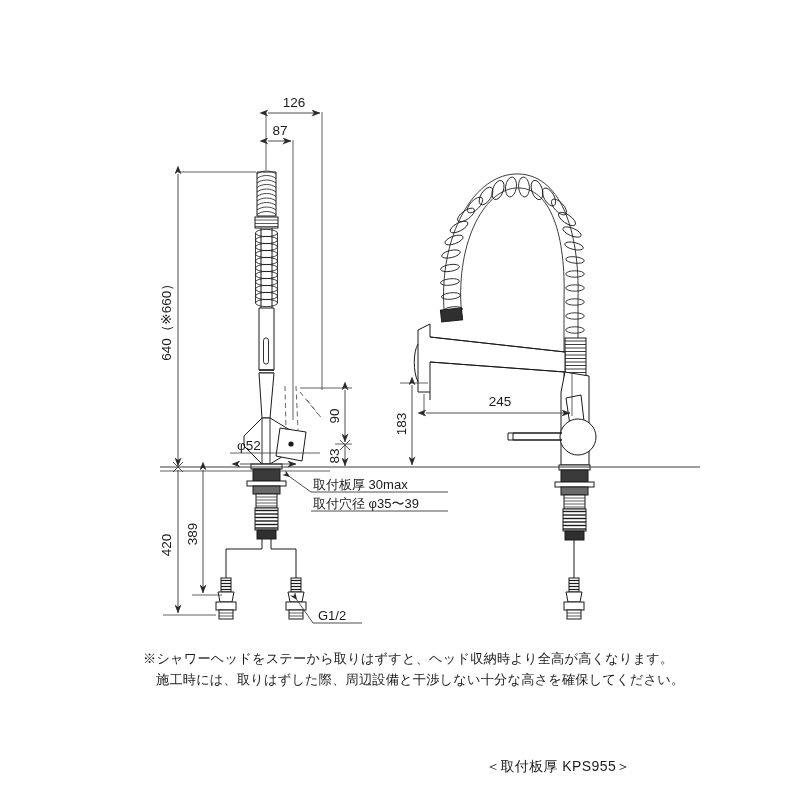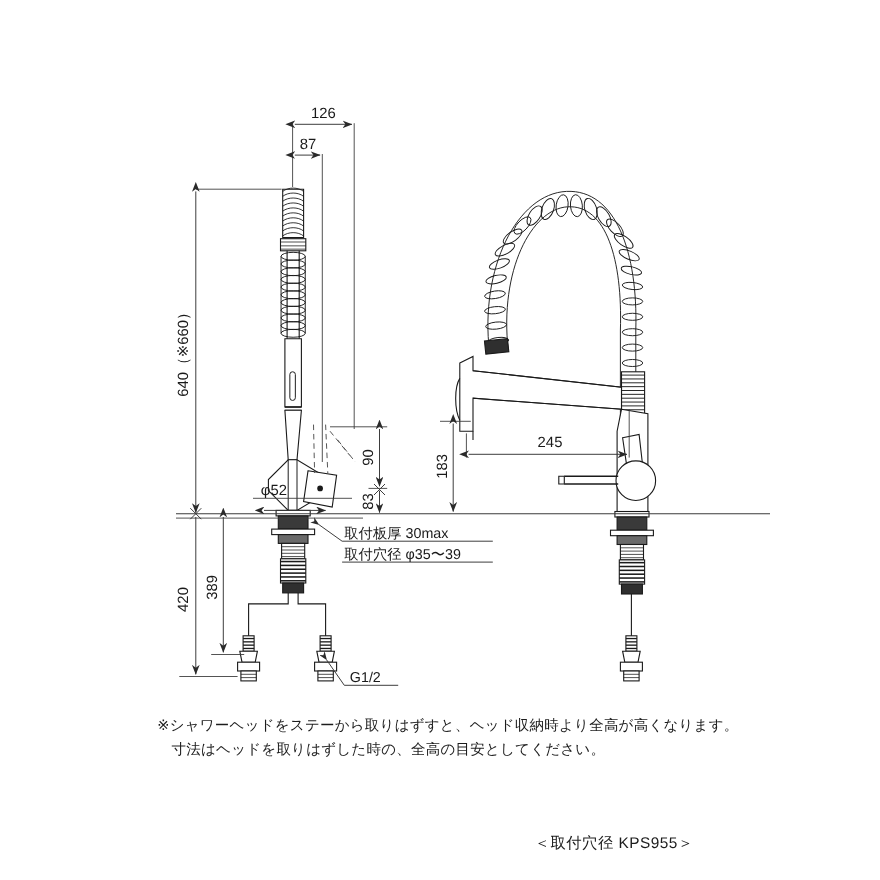--- a/index.html
+++ b/index.html
@@ -31,20 +31,21 @@
   .note-block {
     position: absolute;
     left: 143px;
     top: 650px;
     width: 560px;
     font-size: 13.2px;
     line-height: 20.5px;
     letter-spacing: 0.2px;
     color: #1c1c1c;
     white-space: nowrap;
+    font-family: Liberation Mono, monospace;
   }
   .note-line {
     display: block;
   }
   .note-line.indent {
     padding-left: 13px;
   }
   .tool-label {
     position: absolute;
     left: 486px;
@@ -406,18 +407,18 @@
     <g>
       <line x1="297" y1="600" x2="313" y2="623" stroke="#3b3b3b" stroke-width="0.9" marker-start="url(#arrSmall)"></line>
       <line x1="313" y1="623" x2="362" y2="623" stroke="#3b3b3b" stroke-width="0.9"></line>
       <text class="callout-text" x="318" y="620">G1/2</text>
     </g>
 
   </svg>
 
   <div class="note-block">
     <span class="note-line">※シャワーヘッドをステーから取りはずすと、ヘッド収納時より全高が高くなります。</span>
-    <span class="note-line indent">寸法はヘッドを取りはずした時の、全高の目安としてください。</span>
+    <span class="note-line indent">施工時には、取りはずした際、周辺設備と干渉しない十分な高さを確保してください。</span>
   </div>
 
-  <div class="tool-label">＜取付穴径 KPS955＞</div>
+  <div class="tool-label">＜取付板厚 KPS955＞</div>
 
 </div>
 
 </body></html>

